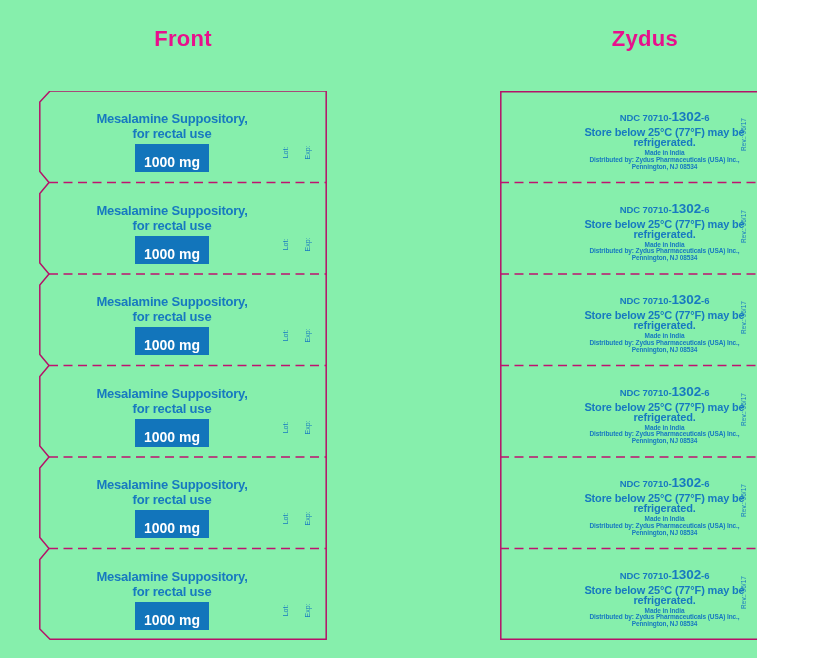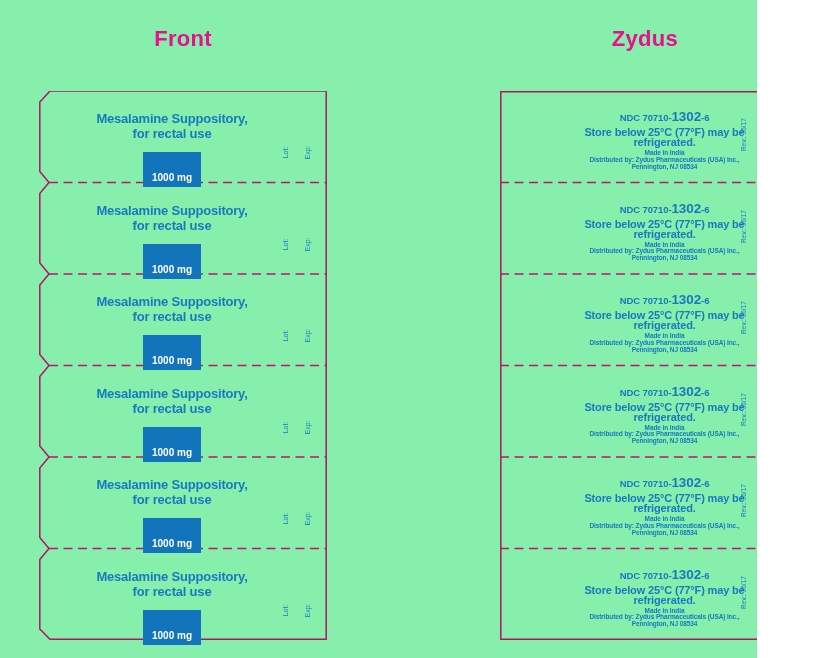--- a/index.html
+++ b/index.html
@@ -17,22 +17,22 @@
   .outline{position:absolute;left:0;top:0;display:block;}
   .cut{fill:none;stroke:#b41268;stroke-width:1.5;stroke-linejoin:miter;}
   .perf{stroke:#bf136f;stroke-width:1.6;stroke-dasharray:9 5.5;}
 
   .panels{position:absolute;left:0;top:0;right:0;bottom:0;}
   .panel{position:relative;height:91.5px;}
 
   
   .fp-text{position:absolute;left:8px;top:20px;width:250px;text-align:center;}
   .fp-line{font-size:13px;font-weight:bold;color:#1779c0;line-height:15px;letter-spacing:-0.2px;}
-  .fp-badge{display:inline-block;margin-top:11px;background:#1275bb;color:#ffffff;
-            font-size:10px;font-weight:bold;padding:19px 9px 3px;line-height:13px;}
+  .fp-badge{display:inline-block;margin-top:3px;background:#1275bb;color:#ffffff;
+            font-size:14px;font-weight:bold;padding:12px 9px 3px;line-height:13px;}
   .vtext{position:absolute;color:#1779c0;white-space:nowrap;transform:rotate(-90deg);}
   .fp-lot{font-size:7px;left:241px;top:58px;}
   .fp-exp{font-size:7px;left:261px;top:58px;}
 
   
   .bp-text{position:absolute;left:57px;top:19px;width:215px;text-align:center;}
   .bp-ndc{color:#1779c0;font-weight:bold;font-size:9.5px;line-height:14px;letter-spacing:-0.1px;}
   .bp-ndc .big{font-size:13.5px;}
   .bp-storage{color:#1779c0;font-weight:bold;font-size:11px;line-height:10px;margin-top:2px;letter-spacing:-0.15px;}
   .bp-small{color:#1779c0;font-weight:bold;font-size:6.5px;line-height:6.9px;letter-spacing:-0.1px;}

